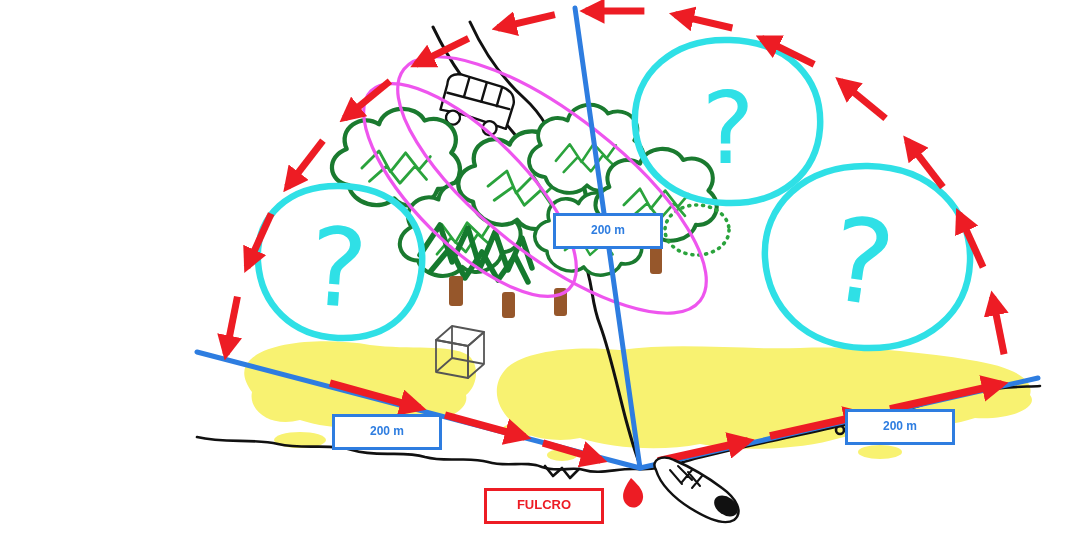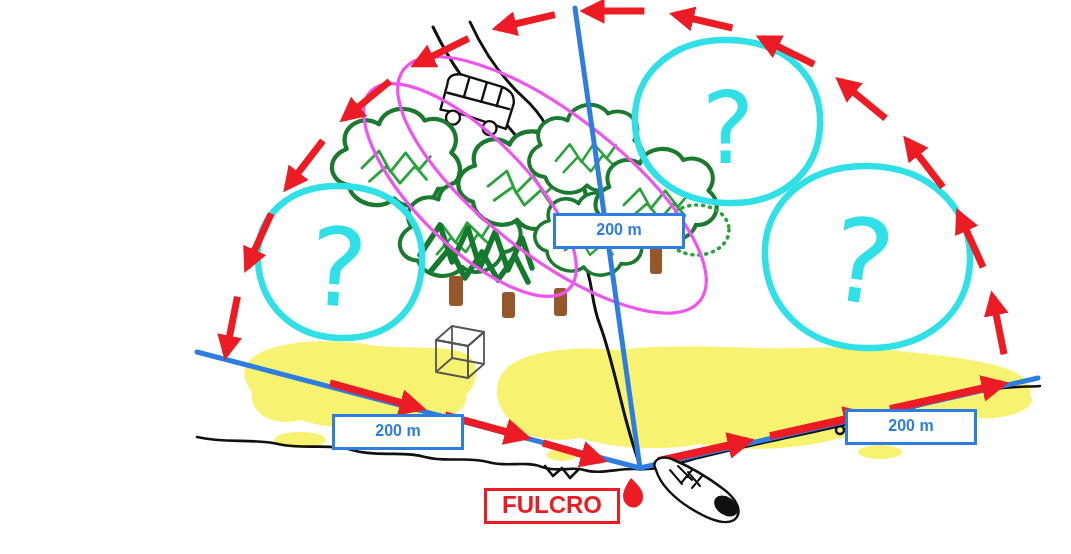--- a/index.html
+++ b/index.html
@@ -10,31 +10,31 @@
     overflow:hidden;
     font-family:"Liberation Sans",sans-serif;
   }
   #sketch{position:absolute;left:0;top:0;}
   .label-box{
     position:absolute;
     box-sizing:border-box;
     background:#fff;
     text-align:center;
     font-weight:bold;
-    font-size:16px;
+    font-size:12px;
     line-height:28px;
     border:3px solid #2e7de0;
     color:#2e7de0;
-    width:132px;height:36px;
+    width:110px;height:36px;
   }
   .label-box.red{
     border-color:#ed1c24;
     color:#ed1c24;
-    width:136px;
-    font-size:24px;
+    width:120px;
+    font-size:13px;
   }
   
   .sand{fill:#f8f271;stroke:none;}
   .coast{fill:none;stroke:#111;stroke-width:2.6;stroke-linecap:round;stroke-linejoin:round;}
   .road{fill:none;stroke:#111;stroke-width:3;stroke-linecap:round;stroke-linejoin:round;}
   .busline{fill:none;stroke:#111;stroke-width:2.4;stroke-linecap:round;}
   .busbody{fill:#fff;stroke:#111;stroke-width:2.4;stroke-linejoin:round;}
   .cube{fill:none;stroke:#555;stroke-width:1.8;stroke-linejoin:round;}
   .foliage{fill:#fff;stroke:#1a7a2f;stroke-width:4.5;stroke-linejoin:round;}
   .scribble{fill:none;stroke:#2aa33c;stroke-width:3;stroke-linecap:round;stroke-linejoin:round;}

